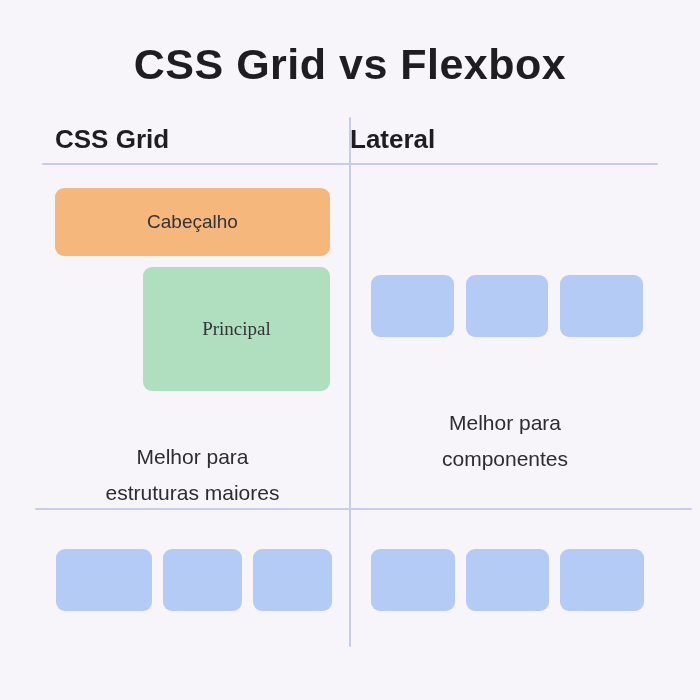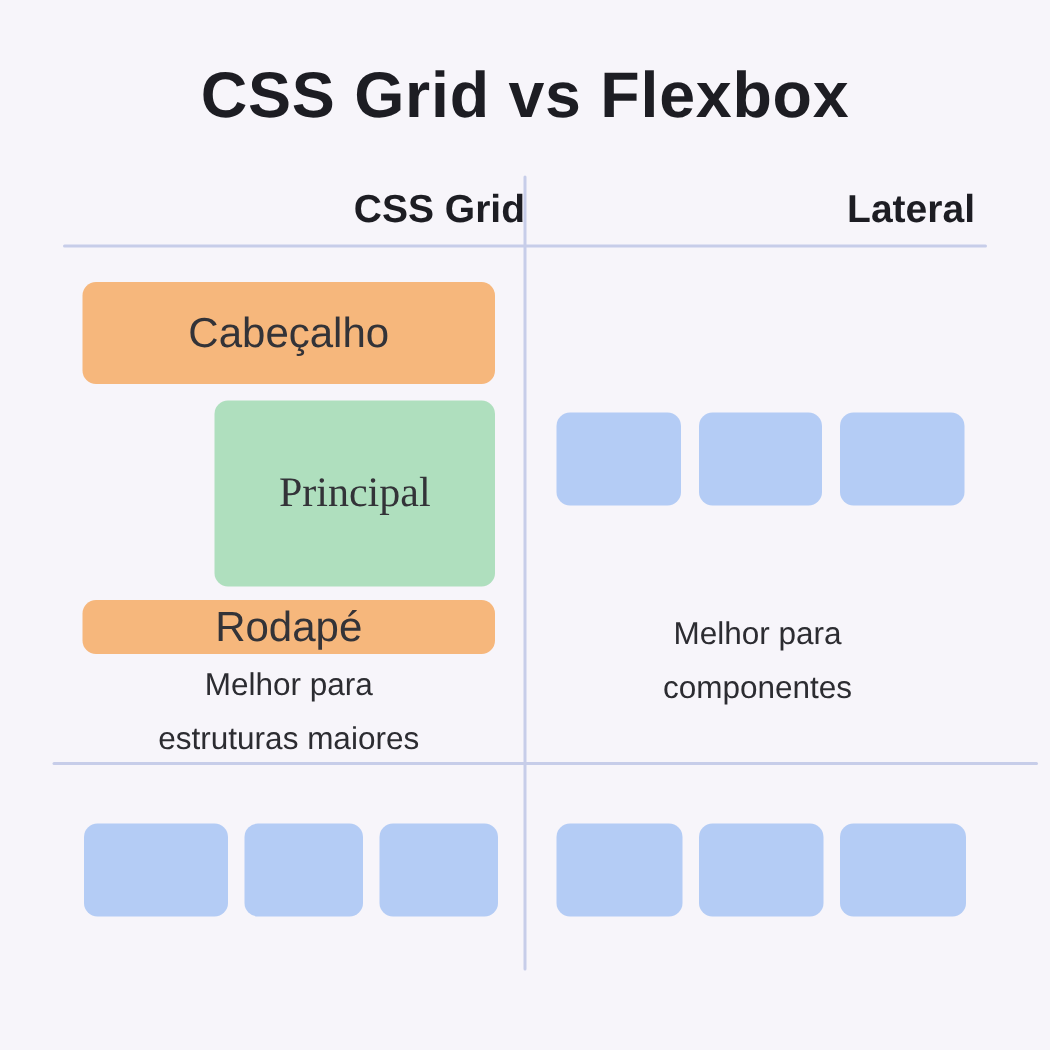--- a/index.html
+++ b/index.html
@@ -24,21 +24,21 @@
     width: 700px;
     text-align: center;
     font-size: 43px;
     font-weight: 700;
     letter-spacing: 0.5px;
     color: var(--ink, #1d1d23);
   }
   .col-head {
     position: absolute;
     top: 124px;
-    text-align: right;
+    text-align: left;
     font-size: 26px;
     font-weight: 700;
     color: var(--ink, #1d1d23);
   }
   .col-head.left  { left: 55px;  width: 295px; }
   .col-head.right { left: 350px; width: 300px; }
 
   .hline, .vline {
     position: absolute;
     background: var(--divider, #C7CDE9);
@@ -47,21 +47,21 @@
   .hline.top    { left: 42px; top: 163px; width: 616px; height: 2px; }
   .hline.bottom { left: 35px; top: 508px; width: 657px; height: 2px; }
   .vline        { left: 349px; top: 117px; width: 2px; height: 530px; }
 
   .area {
     position: absolute;
     display: flex;
     align-items: center;
     justify-content: center;
     border-radius: 9px;
-    font-size: 28px;
+    font-size: 19px;
     color: var(--label-ink, #333338);
   }
   .bg-orange { background: var(--orange, #F6B77C); }
   .bg-green  { background: var(--green,  #AFDFBE); }
   .area.header  { left: 55px;  top: 188px; width: 275px; height: 68px;  }
   .area.sidebar { left: 55px;  top: 267px; width: 78px;  height: 124px; }
   .area.main    { left: 143px; top: 267px; width: 187px; height: 124px; font-family: Liberation Serif, serif; }
   .area.footer  { left: 55px;  top: 400px; width: 275px; height: 36px;  }
 
   .caption {
@@ -102,21 +102,20 @@
 
   <div class="vline"></div>
   <div class="hline top"></div>
   <div class="hline bottom"></div>
 
   <div class="area header bg-orange">Cabeçalho</div>
 
 
   <div class="area main bg-green">Principal</div>
 
-  <div class="area footer bg-orange">Rodapé</div>
 
   <div class="caption grid-caption">Melhor para
 estruturas maiores</div>
 
   <div class="box-row flexbox-demo">
       <div class="blue-box"></div>
       <div class="blue-box"></div>
       <div class="blue-box"></div>
     </div>
 

